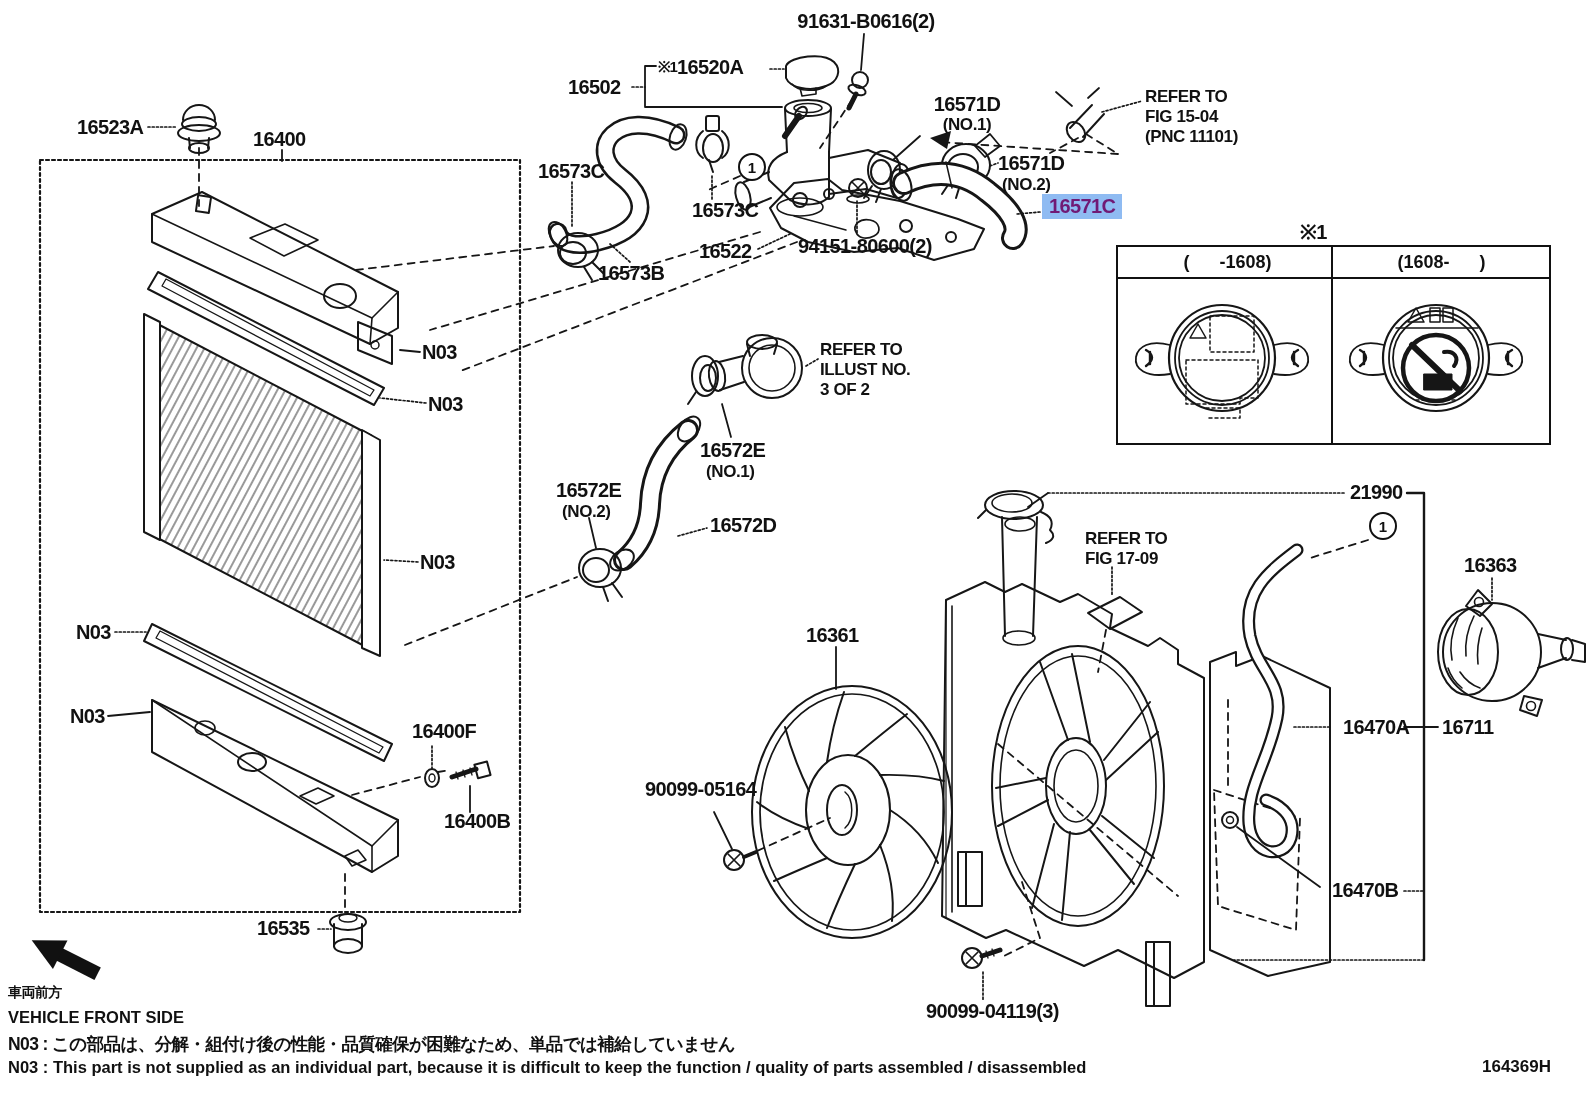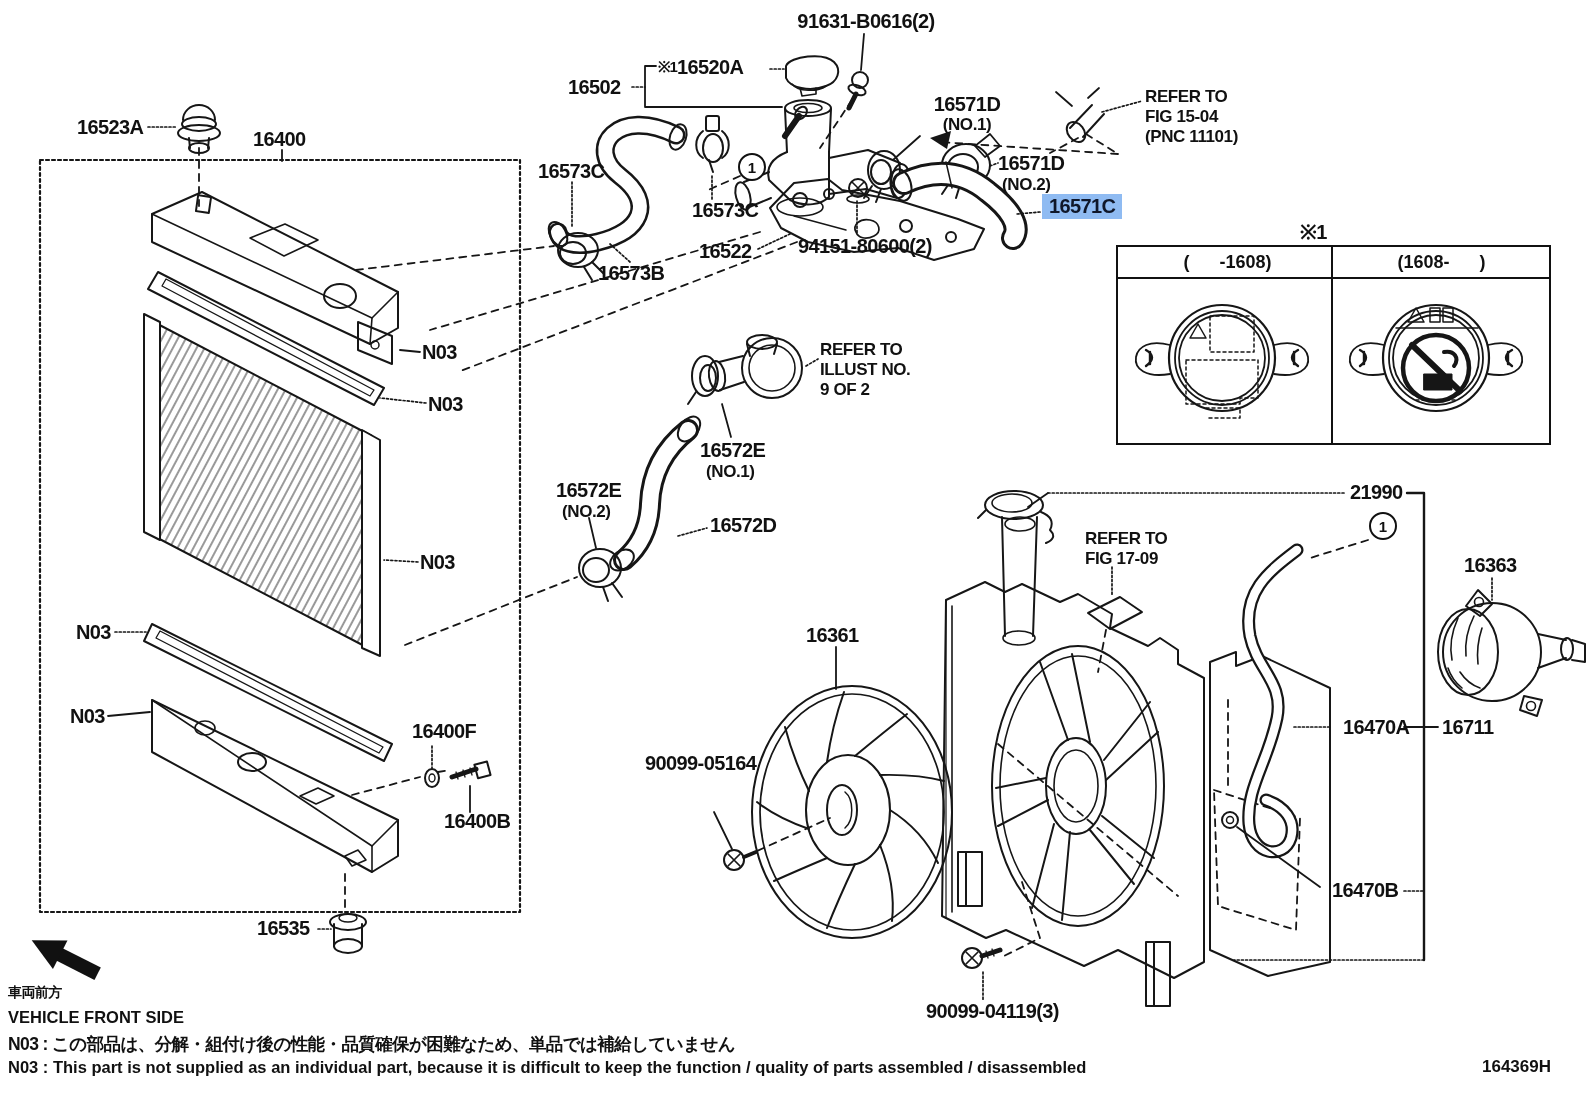--- a/index.html
+++ b/index.html
@@ -7,21 +7,21 @@
          font-family:"Liberation Sans",sans-serif;}
   .stage svg{position:absolute;left:0;top:0;z-index:1;}
   .pn{position:absolute;z-index:2;font:700 20px "Liberation Sans",sans-serif;
       letter-spacing:-0.6px;color:#111;white-space:pre;}
   .sub{font-size:17px;letter-spacing:-0.4px;}
   .note{position:absolute;z-index:2;font:700 17px "Liberation Sans",sans-serif;
         letter-spacing:-0.4px;color:#111;line-height:20px;white-space:pre;}
   .circ{position:absolute;z-index:2;width:24px;height:24px;border:2px solid #111;
         border-radius:50%;display:flex;align-items:center;justify-content:center;
         font:700 15px "Liberation Sans",sans-serif;color:#111;background:#fff;}
-  .hl{background:#8fbbf2;color:#0f172a;padding:1px 7px 2px 7px;}
+  .hl{background:#8fbbf2;color:#701a75;padding:1px 7px 2px 7px;}
   .prefix{font-size:15px;vertical-align:2px;letter-spacing:-1px;}
   .captable{position:absolute;z-index:2;border:2.5px solid #111;background:transparent;}
   .captable .hdr{position:absolute;top:0;height:30px;border-bottom:2px solid #111;
         display:flex;align-items:center;justify-content:center;
         font:700 18px "Liberation Sans",sans-serif;white-space:pre;color:#111;}
   .captable .divider{position:absolute;top:0;bottom:0;width:0;border-left:2.5px solid #111;}
   .footer-jp{font-size:14px;}
   .footer-en{font-size:16.5px;letter-spacing:0;}
   .code{position:absolute;z-index:2;font:700 17px "Liberation Sans",sans-serif;color:#111;}
 </style>
@@ -416,40 +416,40 @@
 <div class="pn" style="left:699px;top:240px;">16522</div>
 <div class="pn" style="left:798px;top:235px;">94151-80600(2)</div>
 <div class="pn" style="left:1300px;top:218px;">※1</div>
 
 <div class="captable" style="left:1116px;top:245px;width:431px;height:196px;">
   <div class="hdr" style="left:0;width:219px;">(      -1608)</div>
   <div class="hdr" style="left:216px;right:0;">(1608-      )</div>
   <div class="divider" style="left:213px;"></div>
 </div>
 
-<div class="note" style="left:820px;top:340px;"><span>REFER TO</span><br><span>ILLUST NO.</span><br><span>9 OF 2</span></div>
+<div class="note" style="left:820px;top:340px;"><span>REFER TO</span><br><span>ILLUST NO.</span><br><span>3 OF 2</span></div>
 <div class="pn" style="left:700px;top:439px;">16572E</div>
 <div class="pn sub" style="left:706px;top:462px;">(NO.1)</div>
 <div class="pn" style="left:556px;top:479px;">16572E</div>
 <div class="pn sub" style="left:562px;top:502px;">(NO.2)</div>
 <div class="pn" style="left:710px;top:514px;">16572D</div>
 <div class="pn" style="left:1350px;top:481px;">21990</div>
 <div class="pn" style="left:1464px;top:554px;">16363</div>
 <div class="note" style="left:1085px;top:529px;"><span>REFER TO</span><br><span>FIG 17-09</span></div>
 <div class="pn" style="left:806px;top:624px;">16361</div>
 
 <div class="pn" style="left:422px;top:341px;">N03</div>
 <div class="pn" style="left:428px;top:393px;">N03</div>
 <div class="pn" style="left:420px;top:551px;">N03</div>
 <div class="pn" style="left:76px;top:621px;">N03</div>
 <div class="pn" style="left:70px;top:705px;">N03</div>
 
 <div class="pn" style="left:412px;top:720px;">16400F</div>
 <div class="pn" style="left:444px;top:810px;">16400B</div>
-<div class="pn" style="left:645px;top:752px;">90099-05164</div>
+<div class="pn" style="left:645px;top:778px;">90099-05164</div>
 <div class="pn" style="left:1332px;top:716px;padding-left:11px;">16470A</div>
 <div class="pn" style="left:1442px;top:716px;">16711</div>
 <div class="pn" style="left:1332px;top:879px;">16470B</div>
 <div class="pn" style="left:257px;top:917px;">16535</div>
 <div class="pn" style="left:926px;top:1000px;">90099-04119(3)</div>
 
 <div class="circ" style="left:738px;top:153px;">1</div>
 <div class="circ" style="left:1369px;top:512px;">1</div>
 
 <div class="pn footer-jp" style="left:8px;top:984px;">車両前方</div>

